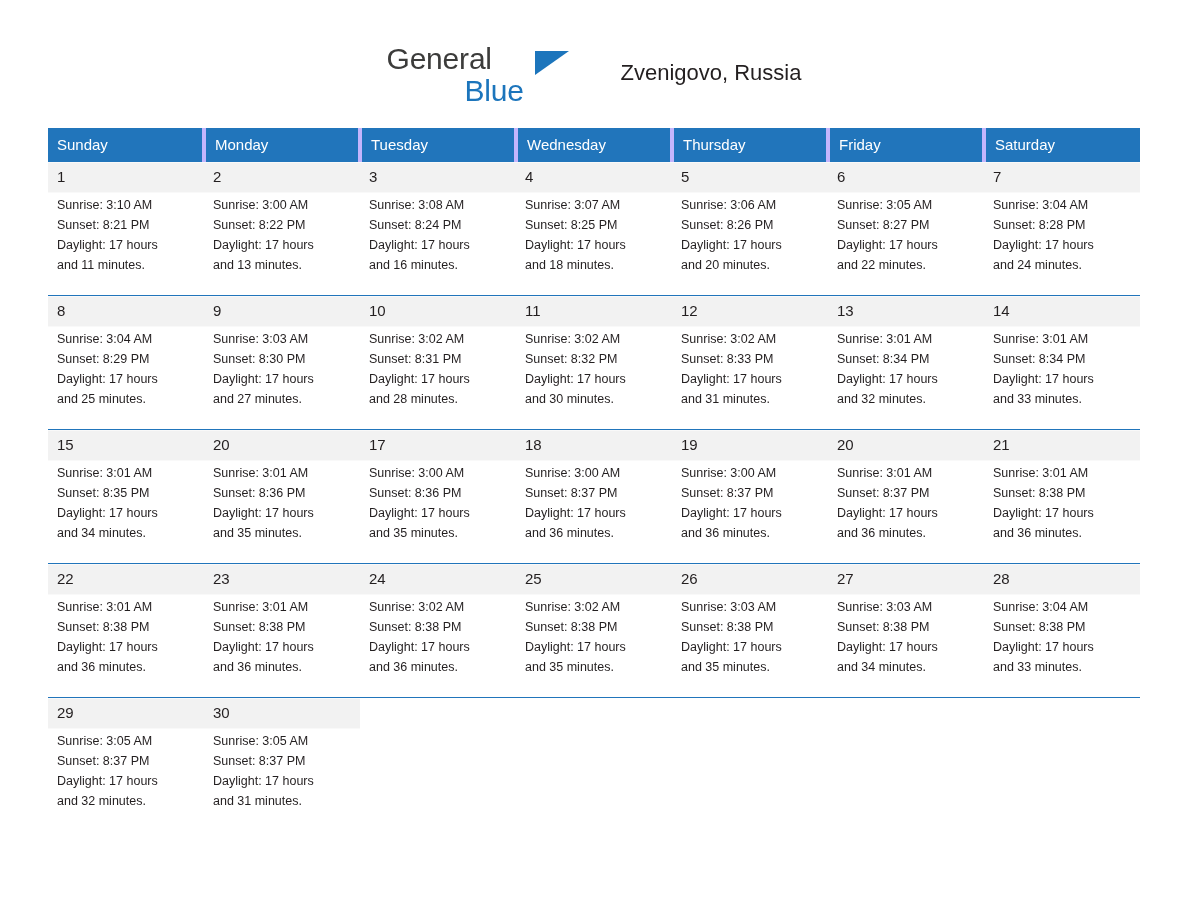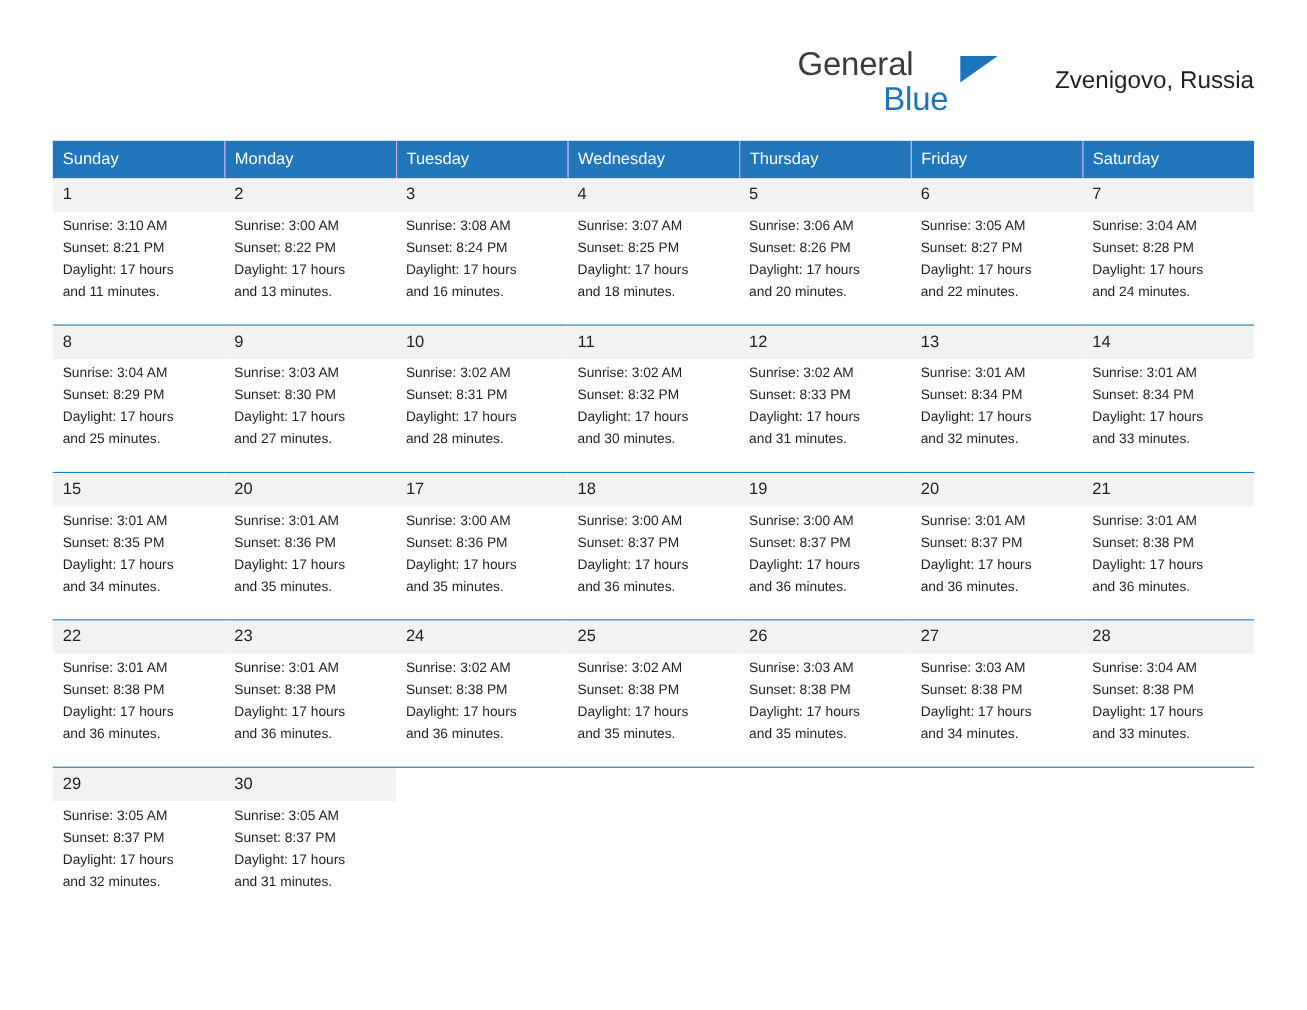--- a/index.html
+++ b/index.html
@@ -18,21 +18,21 @@
   .page {
     position: relative;
     width: 1188px;
     height: 918px;
     padding: 0 48px;
   }
   
   .header {
     display: flex;
     align-items: flex-start;
-    justify-content: flex-end;
+    justify-content: center;
     padding-top: 44px;
   }
   .logo {
     position: relative;
     width: 200px;
     line-height: 1;
   }
   .logo-general {
     font-size: 30px;
     letter-spacing: -0.2px;
@@ -79,21 +79,21 @@
     width: 1092px;
     table-layout: fixed;
   }
   table.cal th {
     background: #2175bb;
     color: #ffffff;
     font-size: 15px;
     font-weight: normal;
     text-align: left;
     padding: 8px 0 8px 9px;
-    border-right: 1px solid #c4b5fd;
+    border-right: 4px solid #c4b5fd;
     height: 32px;
   }
   table.cal th:last-child { border-right: none; }
   table.cal td {
     vertical-align: top;
     width: 156px;
     height: 134px;
     border-top: 1px solid #2175bb;
     padding: 0;
   }

